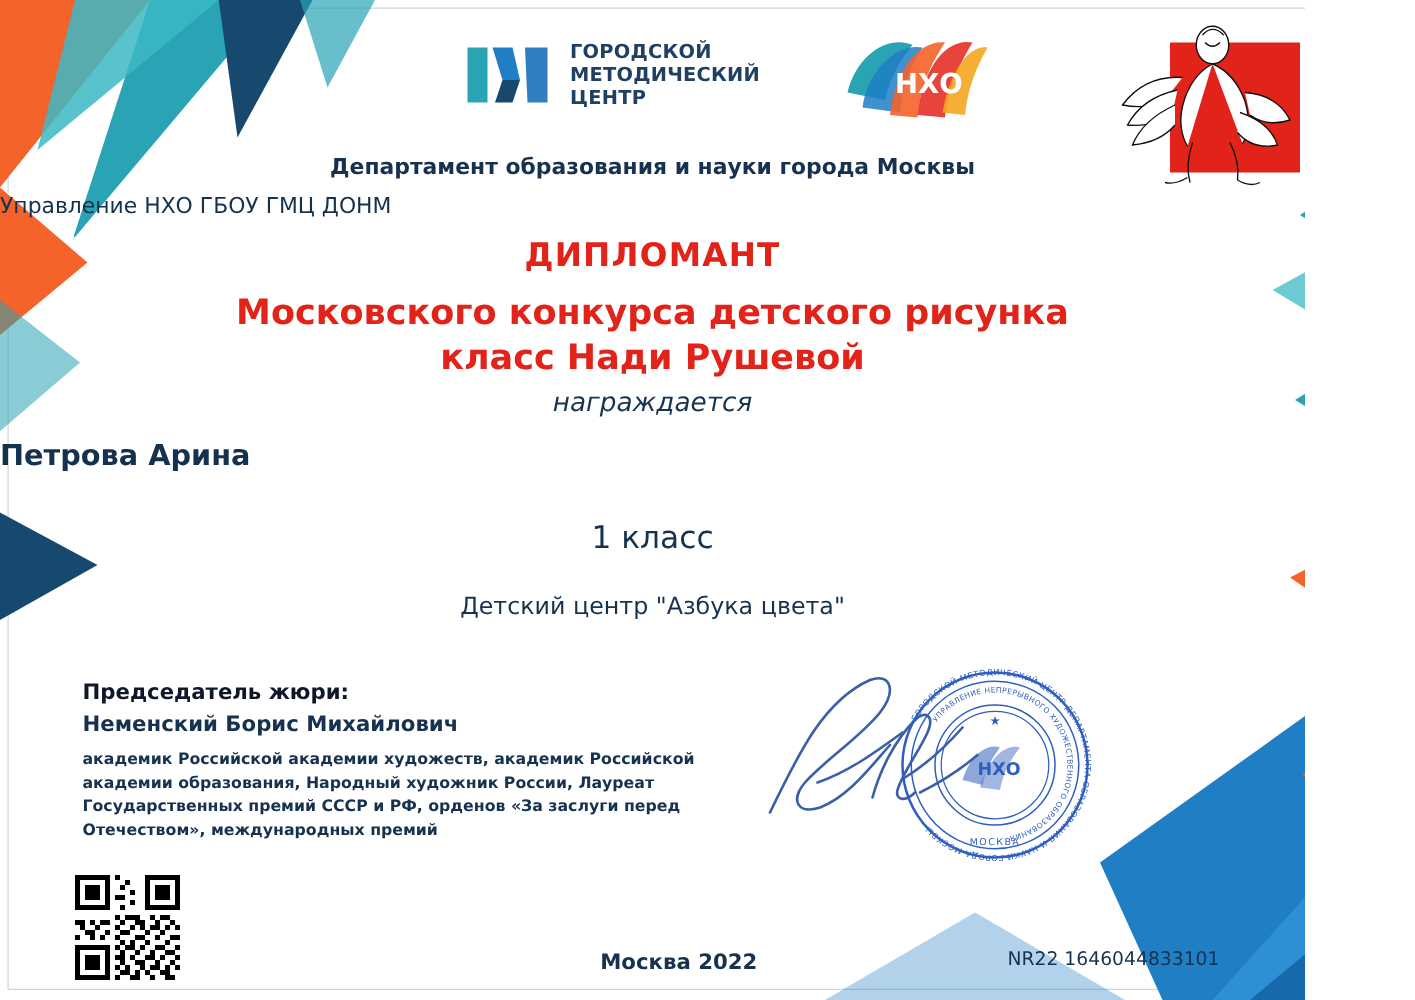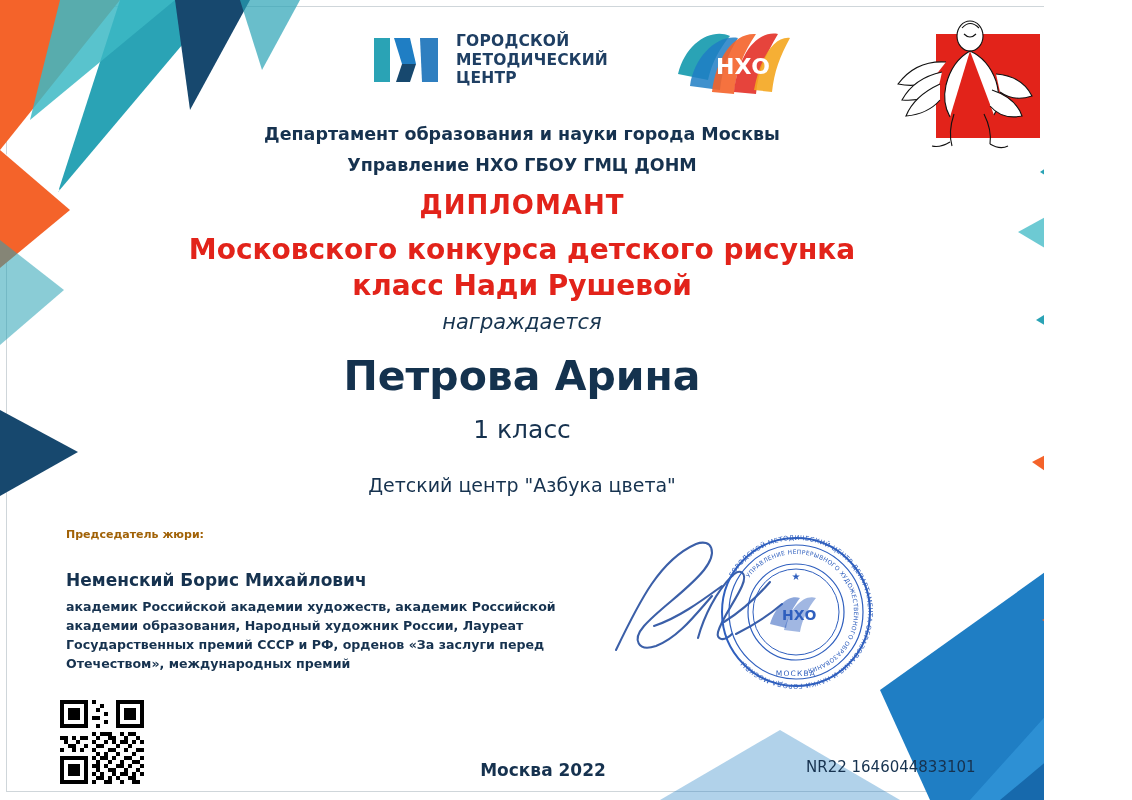--- a/index.html
+++ b/index.html
@@ -60,23 +60,22 @@
     position: absolute;
     left: 0; right: 0; top: 124px;
     text-align: center;
     font-size: 17.5px;
     font-weight: bold;
     color: #16324f;
   }
   .dept2 {
     position: absolute;
     left: 0; right: 0; top: 155px;
-    text-align: center;
     font-size: 17.5px;
-    font-weight: bold;
+    font-weight: normal;
     color: #16324f;
   }
   .title-main {
     position: absolute;
     left: 0; right: 0; top: 190px;
     text-align: center;
     font-size: 26px;
     font-weight: bold;
     color: #e2231a;
     letter-spacing: 1px;
@@ -94,22 +93,22 @@
     position: absolute;
     left: 0; right: 0; top: 310px;
     text-align: center;
     font-size: 21px;
     font-style: italic;
     color: #17344f;
   }
   .recipient {
     position: absolute;
     left: 0; right: 0; top: 352px;
-    text-align: center;
-    font-size: 41px;
+    text-align: left;
+    font-size: 23px;
     font-weight: bold;
     color: #14324e;
   }
   .grade {
     position: absolute;
     left: 0; right: 0; top: 415px;
     text-align: center;
     font-size: 25px;
     color: #16324f;
   }
@@ -117,24 +116,24 @@
     position: absolute;
     left: 0; right: 0; top: 474px;
     text-align: center;
     font-size: 19px;
     color: #16324f;
   }
 
   
   .jury-label {
     position: absolute;
-    left: 66px; top: 528px;
-    font-size: 11px;
-    font-weight: bold;
-    color: #a16207;
+    left: 66px; top: 544px;
+    font-size: 17px;
+    font-weight: bold;
+    color: #0f172a;
   }
   .jury-name {
     position: absolute;
     left: 66px; top: 570px;
     font-size: 17px;
     font-weight: bold;
     color: #16324f;
   }
   .jury-desc {
     position: absolute;

